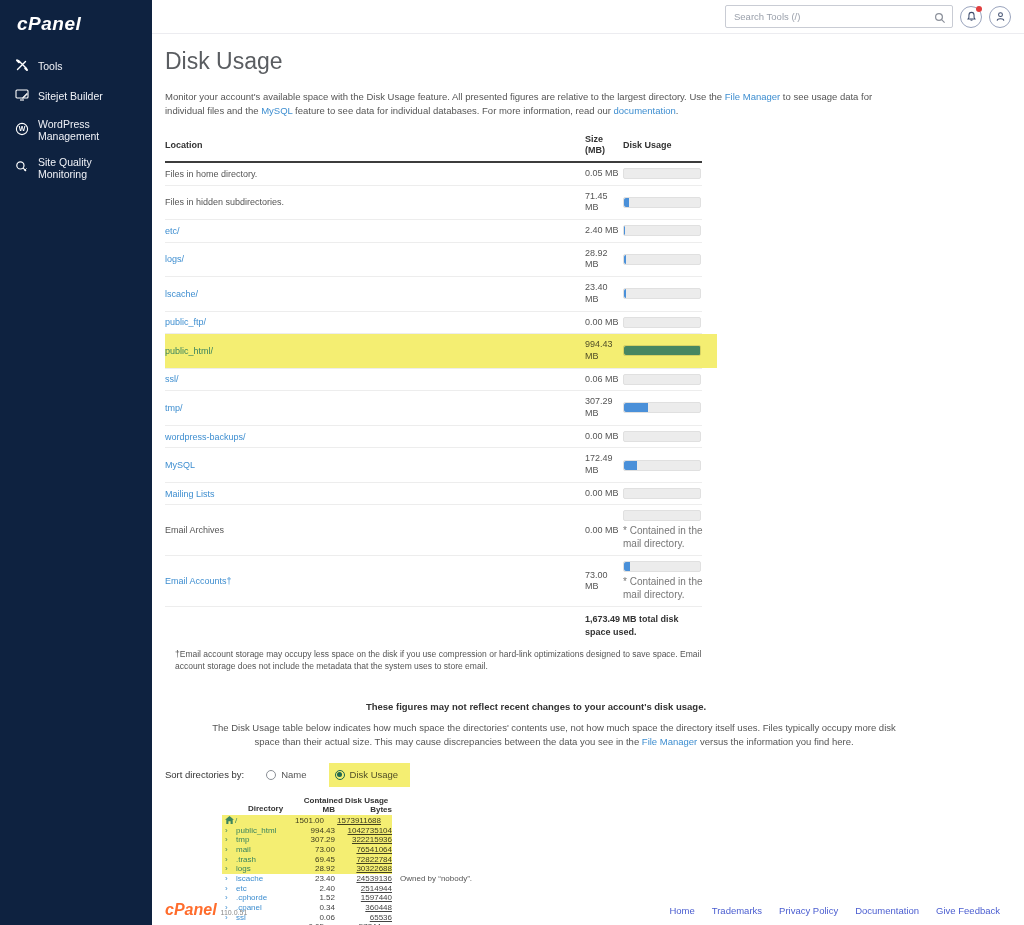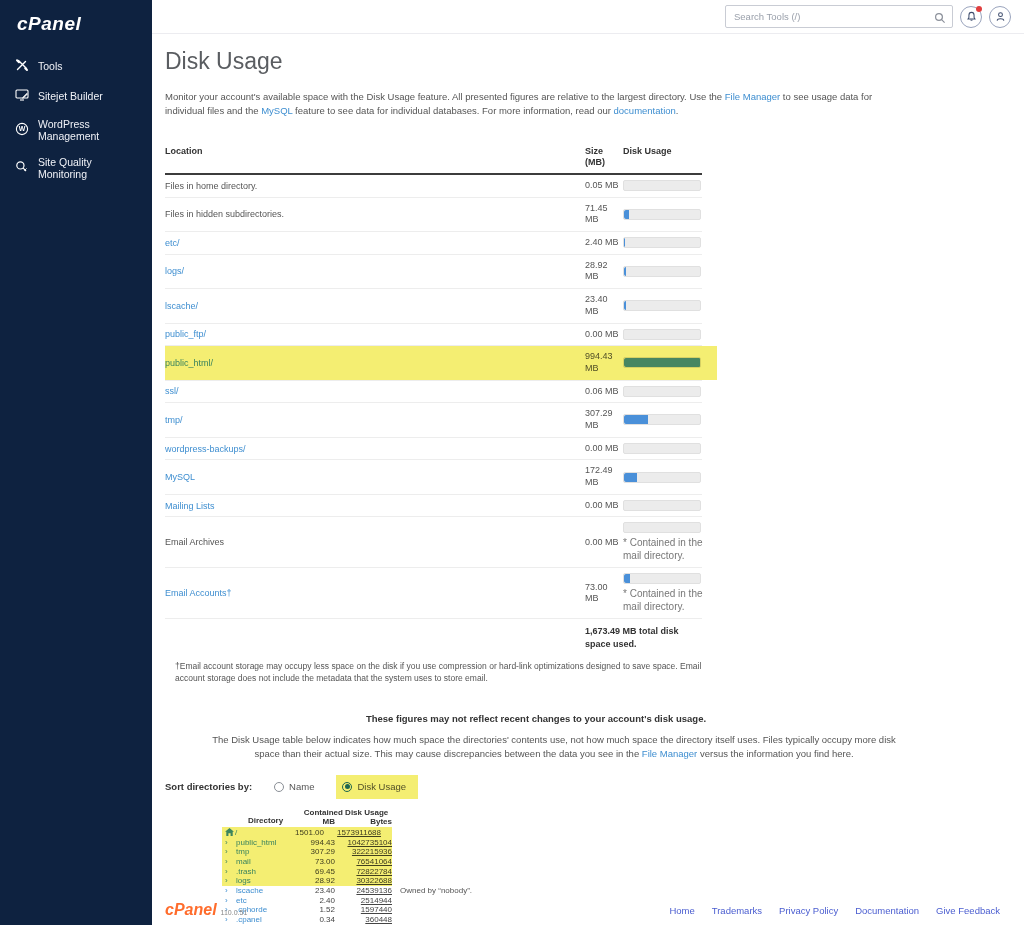--- a/index.html
+++ b/index.html
@@ -25,40 +25,40 @@
 
   
   .content { padding:14px 0 0 13px; }
   .page-title { font-size:23px; color:#5a5d61; font-weight:400; }
   .intro { margin-top:15px; width:740px; font-size:9.5px; line-height:1.45; color:#555; }
 
   
   .dtable { margin-top:10px; width:537px; font-size:9px; }
   .dt-grid { display:grid; grid-template-columns:419px 37px 80px; column-gap:1px; }
   .dt-head { font-weight:bold; color:#333; padding:6px 0 5px 0; border-bottom:2px solid #3c3c3c; align-items:center; }
-  .dt-head .hd-size { line-height:1.25;margin-top:12px; }
+  .dt-head .hd-size { line-height:1.25; }
   .dt-row { position:relative; padding:5px 0; border-bottom:1px solid #ededed; align-items:center; }
   .dt-col-size { line-height:1.3; }
   .dt-col-usage { display:flex; flex-direction:column; justify-content:center; }
   .track { width:78px; height:11px; background:#ececec; border:1px solid #e0e0e0; border-radius:2px; overflow:hidden; }
   .fill { height:100%; background:#4a90d9; border-radius:2px 0 0 2px; }
   .bar-note { margin-top:3px; width:80px; font-size:10px; color:#777; line-height:1.3; }
   .row-highlight { position:absolute; left:0; top:0; bottom:0; width:552px; background:#f4ee72; mix-blend-mode:multiply; pointer-events:none; }
   .dt-total-row { display:flex; padding:6px 0; }
   .dt-total { margin-left:420px; width:124px; font-weight:bold; color:#333; line-height:1.35; }
   .footnote { margin:4px 0 0 10px; width:555px; font-size:8.5px; color:#555; line-height:1.5; }
 
   
   .info { margin-top:27px; width:742px; font-size:9.5px; line-height:1.45;text-align:center; }
   .info-heading { font-weight:bold; color:#333; }
   .info p { margin-top:7px;margin-left:36px; }
 
   
   .sort-row { margin-top:21px; display:flex; align-items:center; font-size:9.5px; }
-  .sort-label { font-weight:bold; color:#333; margin-right:22px; }
+  .sort-label { font-weight:normal; color:#333; margin-right:22px; }
   .sort-opt { position:relative; display:flex; align-items:center; gap:5px; margin-right:28px; cursor:pointer; }
   .radio { width:10px; height:10px; border:1px solid #8a8f96; border-radius:50%; background:#fff; display:flex; align-items:center; justify-content:center; }
   .radio.selected { border-color:#1f6db0; }
   .radio.selected::after { content:""; width:5px; height:5px; border-radius:50%; background:#1f6db0; }
   .opt-highlight { position:absolute; left:-6px; right:-12px; top:-6px; bottom:-7px; background:#f4ee72; mix-blend-mode:multiply; pointer-events:none; }
 
   
   .tree { margin:16px 0 0 60px; font-size:8px; color:#444; }
   .tree-head { position:relative; width:167px; margin-bottom:1px; }
   .th-group { margin-left:75px; width:92px; text-align:center; font-weight:bold; color:#333; white-space:nowrap; }

